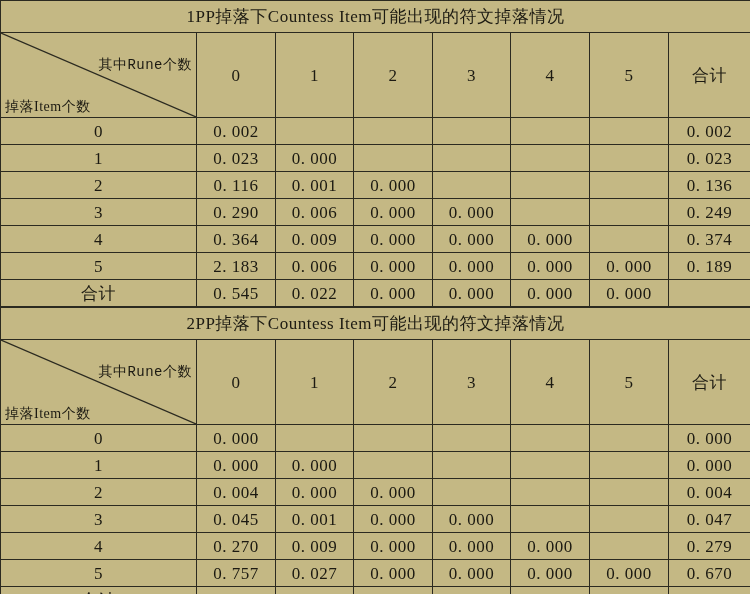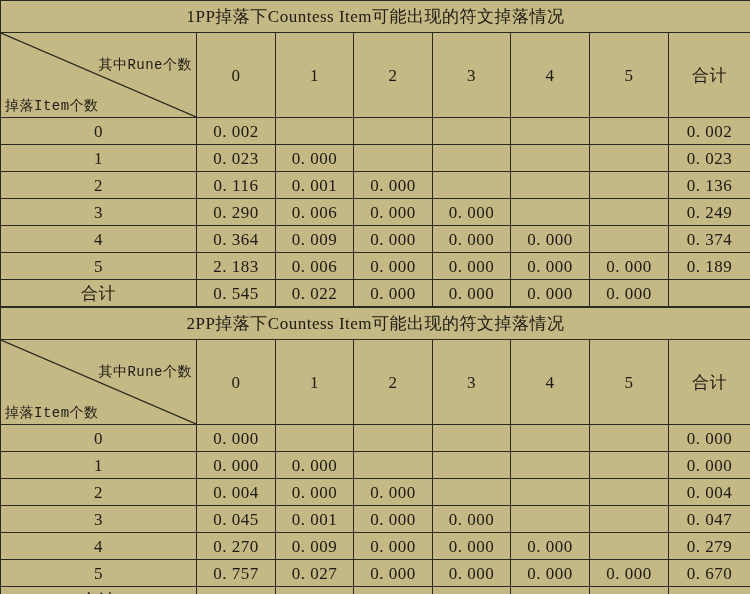--- a/index.html
+++ b/index.html
@@ -80,21 +80,21 @@
     font-family: Liberation Mono, monospace;
     margin-top: 25px;
   }
   .corner-bottom-label {
     position: absolute;
     bottom: 3px;
     left: 4px;
     font-size: 14px;
     line-height: 1.1;
     white-space: nowrap;
-    font-family: Liberation Mono, monospace;
+    font-family: Liberation Serif, serif;
   }
   td.colhead {
     height: 84px;
     font-size: 17px;
   }
   td.rowhead {
     height: 26px;
     font-size: 17px;
   }
   td.datacell {

